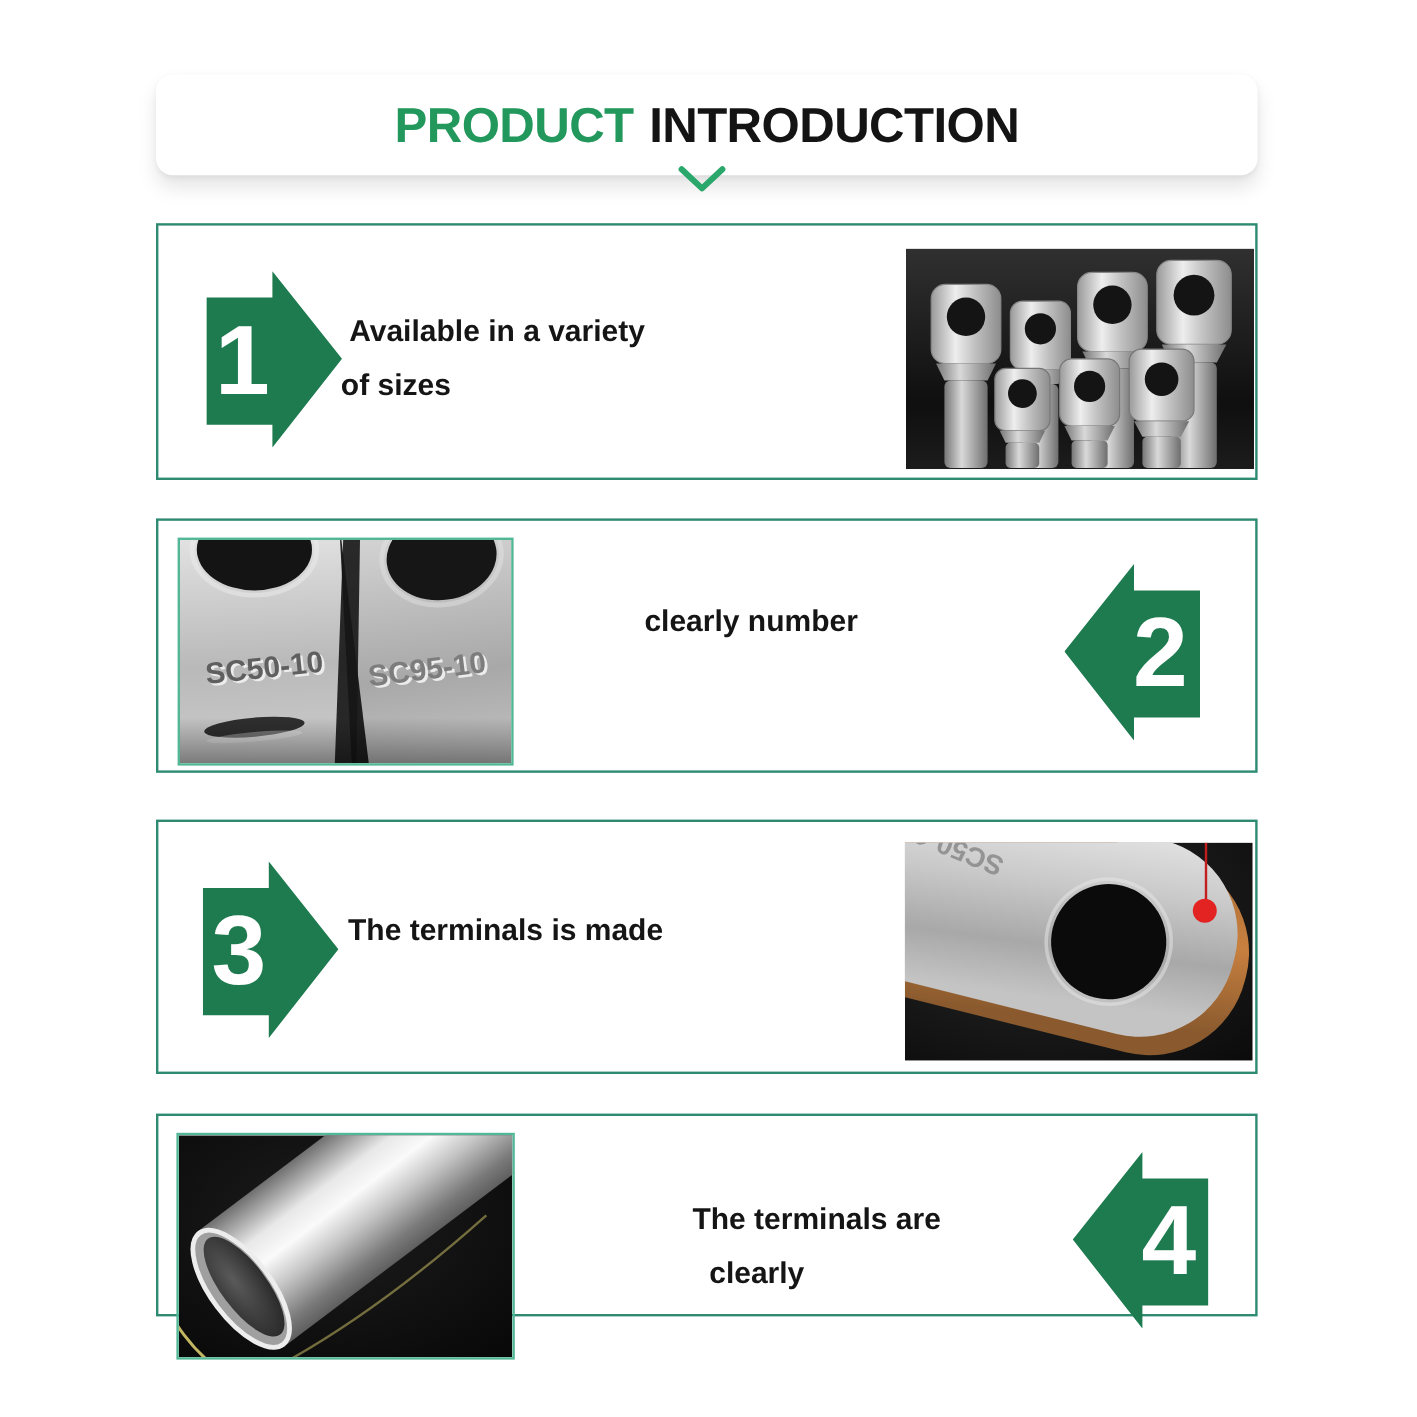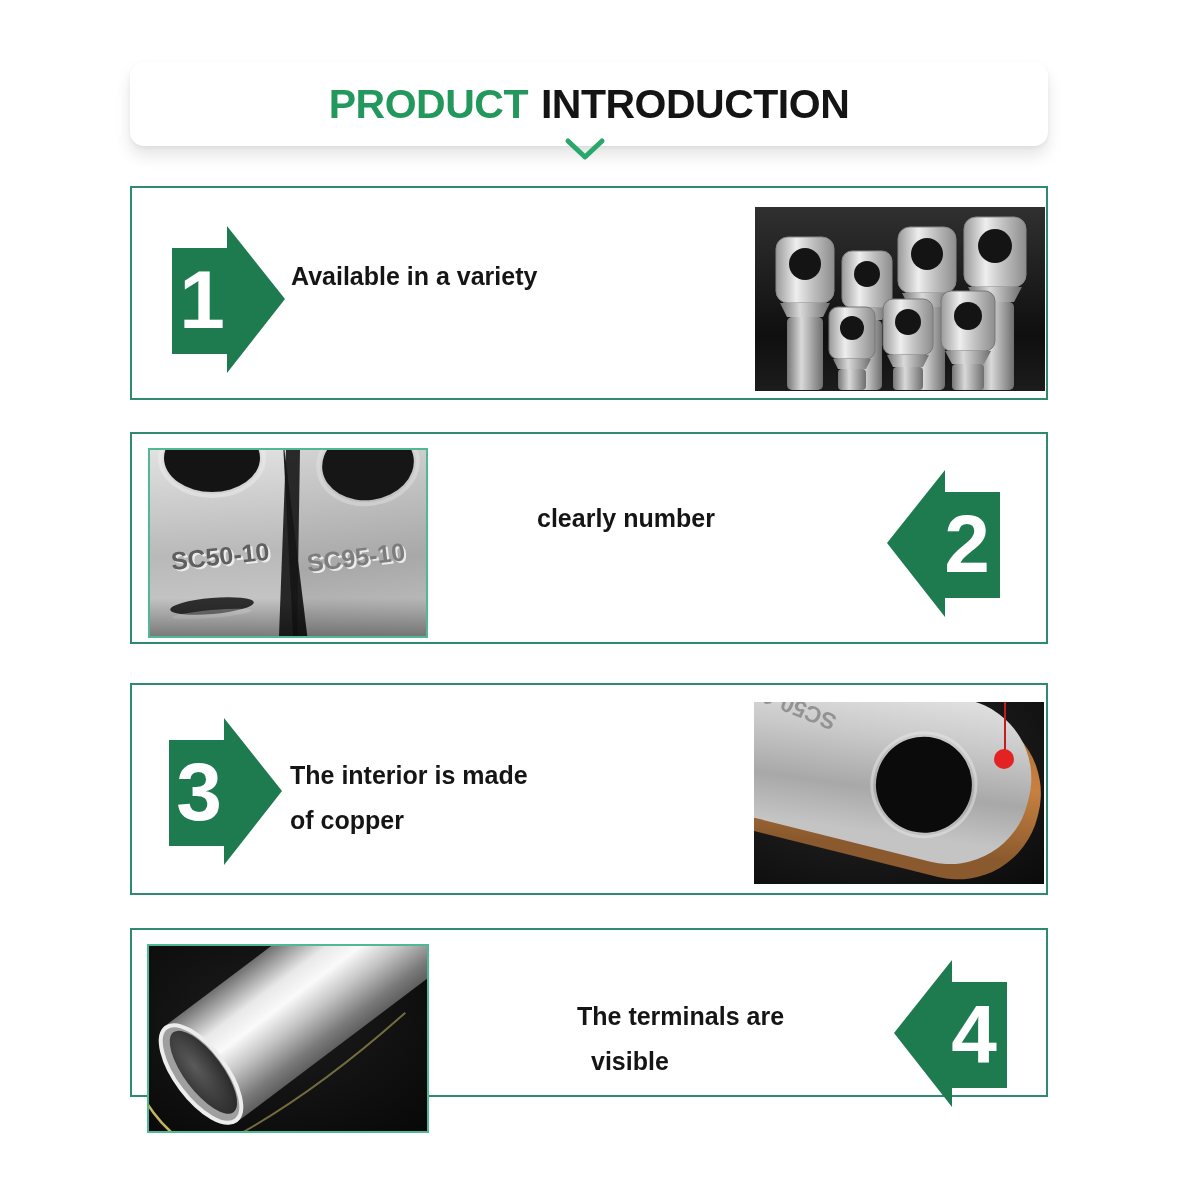--- a/index.html
+++ b/index.html
@@ -66,20 +66,21 @@
     <polyline points="6,4 23,20 40,4" fill="none" stroke="var(--chevron-green,#2aa76b)" stroke-width="5" stroke-linecap="round" stroke-linejoin="round"></polyline>
   </svg>
 
   <div class="section s1">
     <svg class="arrow a1" viewBox="0 0 113 147">
       <polygon points="0,22 55,22 55,0 113,73 55,147 55,128 0,128" style="fill:var(--arrow-green,#1e7b4f)"></polygon>
       <text x="30" y="102" text-anchor="middle">1</text>
     </svg>
     <div class="blurb b1">
       <span class="l1">Available in a variety</span>
+      <span class="l2">of sizes</span>
     </div>
     <div class="photo p1">
       <svg viewBox="0 0 290 184">
         <defs>
           <linearGradient id="p1bg" x1="0" y1="0" x2="0" y2="1">
             <stop offset="0" stop-color="#303030"></stop>
               <stop offset="0.7" stop-color="#0f0f0f"></stop>
               <stop offset="1" stop-color="#1c1c1c"></stop>
           </linearGradient>
           <linearGradient id="p1m" x1="0" y1="0" x2="1" y2="0">
@@ -195,22 +196,21 @@
       <text x="80" y="102" text-anchor="middle">2</text>
     </svg>
   </div>
 
   <div class="section s3">
     <svg class="arrow a3" viewBox="0 0 113 147">
       <polygon points="0,22 55,22 55,0 113,73 55,147 55,128 0,128" style="fill:var(--arrow-green,#1e7b4f)"></polygon>
       <text x="30" y="102" text-anchor="middle">3</text>
     </svg>
     <div class="blurb b3">
-      <span class="l1">The interior is made</span>
-      <span class="l2">of copper</span>
+      <span class="l1">The terminals is made</span>
     </div>
     <div class="photo p3">
       <svg viewBox="0 0 290 182">
         <defs>
           <radialGradient id="p3bg" cx="0.4" cy="0.35" r="0.9">
             <stop offset="0" stop-color="#2a2a2a"></stop>
               <stop offset="1" stop-color="#0a0a0a"></stop>
           </radialGradient>
           <linearGradient id="p3m" x1="0" y1="0" x2="0.25" y2="1">
             <stop offset="0" stop-color="#f0f0f0"></stop>
@@ -265,21 +265,21 @@
           <ellipse cx="0" cy="0" rx="26" ry="60" fill="#9f9f9f"></ellipse>
           <ellipse cx="0" cy="0" rx="25" ry="58" fill="none" stroke="#ededed" stroke-width="4"></ellipse>
           <ellipse cx="3" cy="0" rx="19" ry="50" fill="url(#p4i)"></ellipse>
           <path d="M -16,-66 A 34,72 0 1 0 -16,70" fill="none" stroke="#d6c96a" stroke-width="2.5" opacity="0.9"></path>
           <path d="M -14,70 Q 80,84 200,74" fill="none" stroke="#d6c96a" stroke-width="2" opacity="0.5"></path>
         </g>
       </svg>
     </div>
     <div class="blurb b4">
       <span class="l1">The terminals are</span>
-      <span class="l2">visible</span>
+      <span class="l2">clearly</span>
     </div>
     <svg class="arrow a4" viewBox="0 0 113 147">
       <polygon points="113,22 58,22 58,0 0,73 58,147 58,128 113,128" style="fill:var(--arrow-green,#1e7b4f)"></polygon>
       <text x="80" y="102" text-anchor="middle">4</text>
     </svg>
   </div>
 
 </div>
 
 </body></html>

